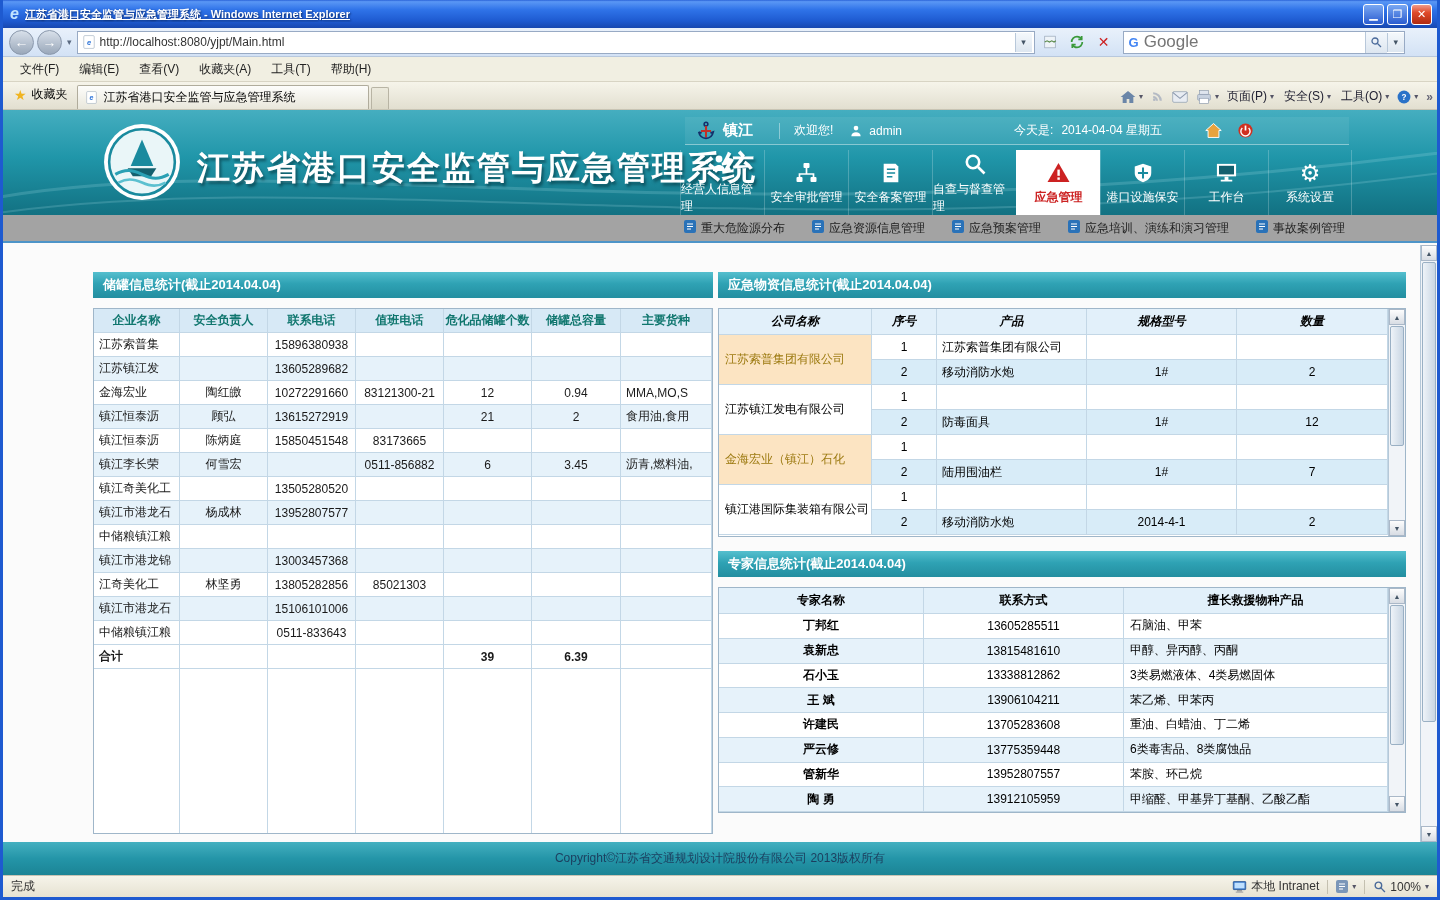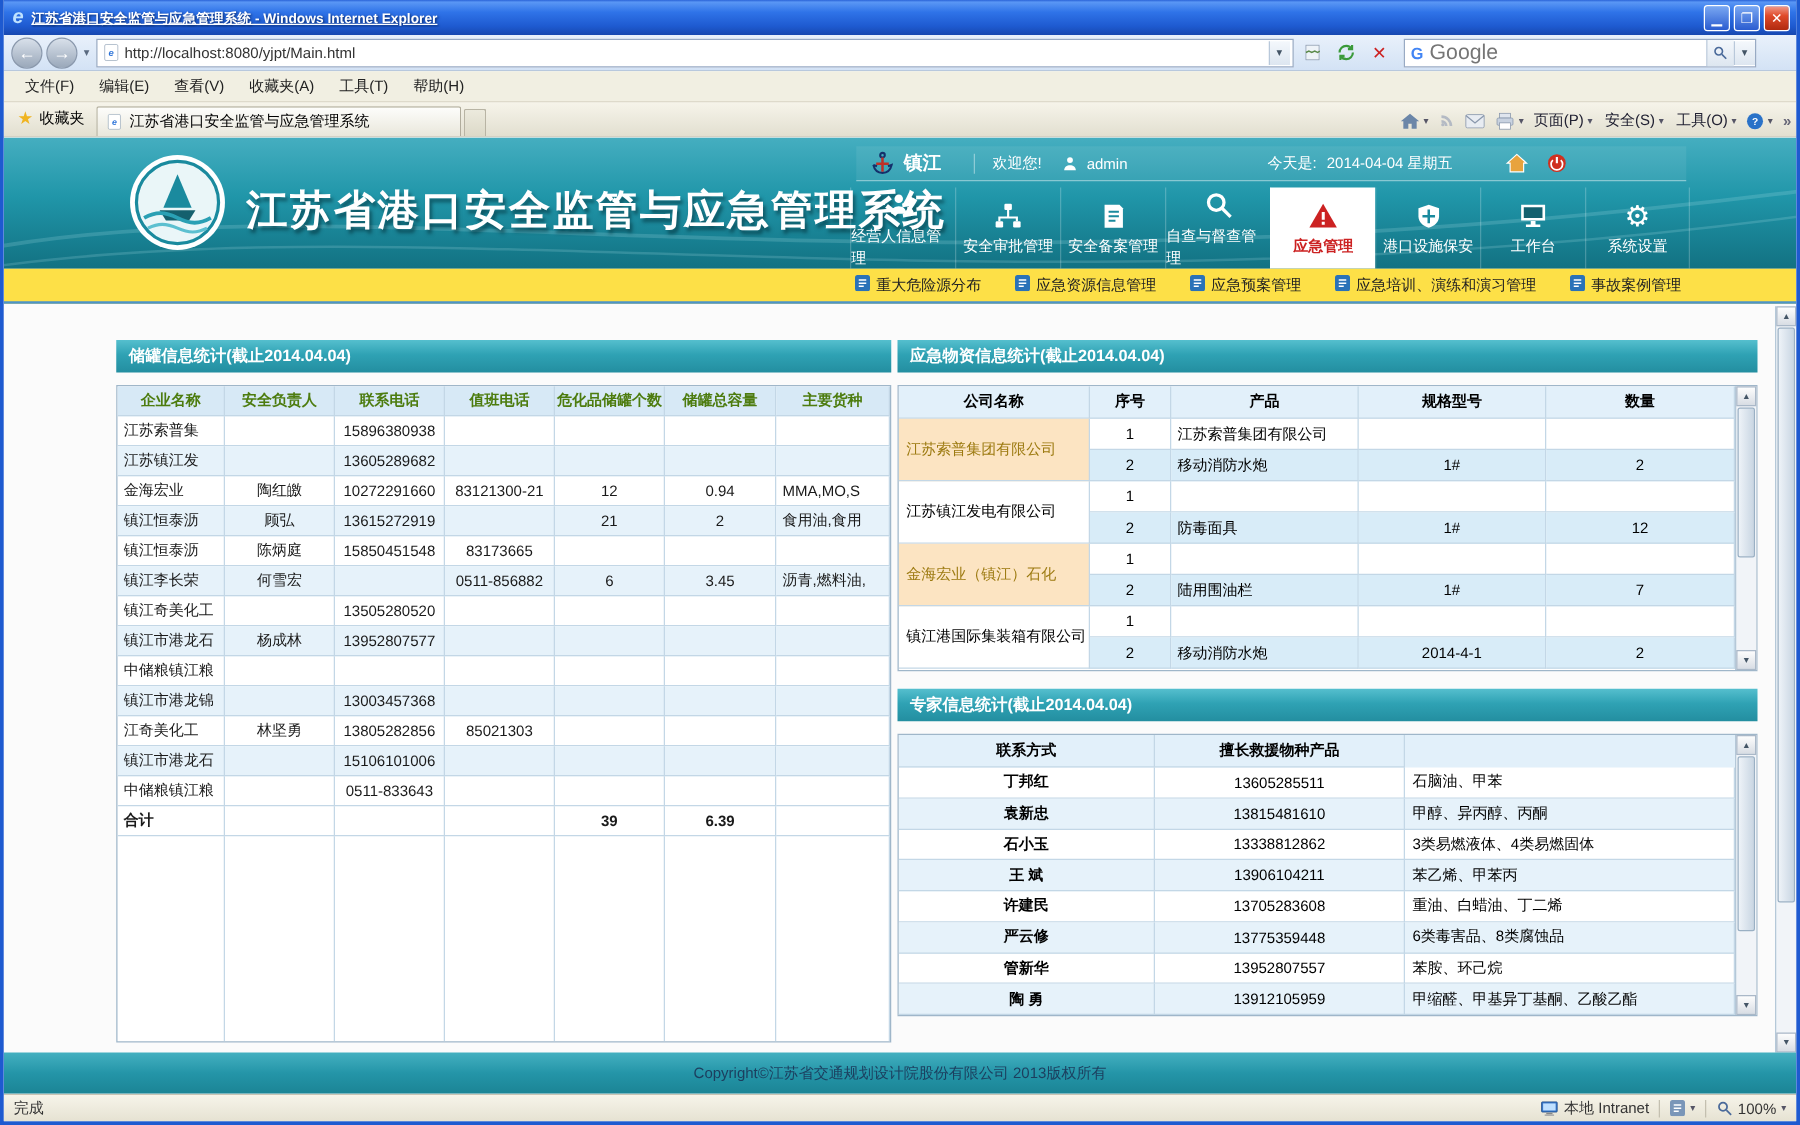--- a/index.html
+++ b/index.html
@@ -68,47 +68,47 @@
   .city-name { font-size:15px; font-weight:bold; margin-left:6px; }
   .ub-sep { width:1px; height:16px; background:rgba(255,255,255,.4); margin:0 14px; }
 
   .main-nav { position:absolute; right:85px; bottom:0; height:65px; display:flex; }
   .nav-item { width:84px; display:flex; flex-direction:column; align-items:center; justify-content:center; gap:3px;
     color:#fff; font-size:12px; cursor:pointer; border-left:1px solid rgba(255,255,255,.22); }
   .nav-item:last-child { border-right:1px solid rgba(255,255,255,.22); }
   .nav-icon { height:27px; display:flex; align-items:center; justify-content:center; }
   .nav-item.active { background:#fff; color:#cc2222; font-weight:bold; }
 
-  .submenu { position:absolute; top:105px; left:0; right:0; height:28px; background:#fde047;
+  .submenu { position:absolute; top:105px; left:0; right:0; height:28px; background:#a3a3a3;
     border-bottom:2px solid #4d94c8; display:flex; align-items:center; justify-content:flex-end; gap:27px; padding-right:92px; color:#222; }
   .sub-item { display:flex; align-items:center; gap:5px; cursor:pointer; }
 
   .content { position:absolute; top:135px; bottom:33px; left:0; right:0; background:#fbfbfb; }
 
   .panel-hd { height:26px; display:flex; align-items:center; padding:0 10px; color:#fff; font-weight:bold; font-size:13px;
     background:linear-gradient(180deg,#55bfce 0%,#2fa2b4 45%,#238ea0 100%); }
 
   .tank-panel { position:absolute; left:90px; top:27px; width:620px; bottom:8px; }
   .data-table { position:absolute; left:0; right:0; top:36px; bottom:0; background:#fff; border:1px solid #9fb6c9; display:flex; }
   .table-main { flex:1; display:flex; flex-direction:column; overflow:hidden; }
 
   .t-row { display:grid; grid-template-columns:86px 88px 88px 88px 88px 89px 1fr; flex:0 0 24px; }
   .t-cell { display:flex; align-items:center; justify-content:center; height:24px; padding:0 3px;
     border-right:1px solid #c3d7e6; border-bottom:1px solid #c3d7e6; overflow:hidden; white-space:nowrap; color:#1a1a1a; }
   .t-row .t-cell.c0, .t-row .t-cell.c6 { justify-content:flex-start; padding-left:5px; }
-  .t-head .t-cell { background:#d7e9f6; font-weight:bold; color:#4d7c0f; }
+  .t-head .t-cell { background:#d7e9f6; font-weight:bold; color:#0f766e; }
   .t-row.alt .t-cell { background:#e6f2fa; }
   .t-row.total .t-cell { font-weight:bold; }
   .t-fill { flex:1; display:grid; grid-template-columns:86px 88px 88px 88px 88px 89px 1fr; }
   .t-fill div { border-right:1px solid #c3d7e6; }
 
   .supplies-panel { position:absolute; left:715px; top:27px; width:688px; height:265px; }
   .supplies-panel .data-table { top:36px; bottom:auto; height:229px; }
   .s-head, .s-group { display:grid; grid-template-columns:153px 65px 150px 150px 1fr; }
-  .s-head { flex:0 0 26px; background:#e2f0fa; font-weight:bold; }
+  .s-head { flex:0 0 26px; background:#e2f0fa; font-weight:bold;font-style:italic; }
   .s-head div { display:flex; align-items:center; justify-content:center; border-right:1px solid #c3d7e6; border-bottom:1px solid #c3d7e6; }
   .s-group { grid-auto-rows:25px; }
   .s-company { grid-column:1; grid-row:1 / span 2; display:flex; align-items:center; padding-left:6px;
     border-right:1px solid #c3d7e6; border-bottom:1px solid #c3d7e6; overflow:hidden; white-space:nowrap; }
   .s-company.hl { background:#fce4c2; color:#9c7a10; }
   .s-cell { display:flex; align-items:center; padding:0 5px; border-right:1px solid #c3d7e6; border-bottom:1px solid #c3d7e6; overflow:hidden; white-space:nowrap; }
   .s-cell.r1 { background:#d8ecf8; }
   .s-cell.sc0, .s-cell.sc2, .s-cell.sc3 { justify-content:center; }
 
   .experts-panel { position:absolute; left:715px; top:306px; width:688px; height:262px; }
@@ -638,20 +638,21 @@
             <span class="arr down">▼</span>
           </div>
         </div>
       </div>
 
       <div class="experts-panel">
         <div class="panel-hd">专家信息统计(截止2014.04.04)</div>
         <div class="data-table">
           <div class="table-main">
               <div class="e-head">
+                <div>专家名称</div>
                 <div>联系方式</div>
                 <div>擅长救援物种产品</div>
               </div>
               <div class="e-body">
                 <div class="e-row">
                   <div class="ec0">丁邦红</div>
                   <div class="ec1">13605285511</div>
                   <div class="ec2">石脑油、甲苯</div>
                 </div>
                 <div class="e-row alt">

